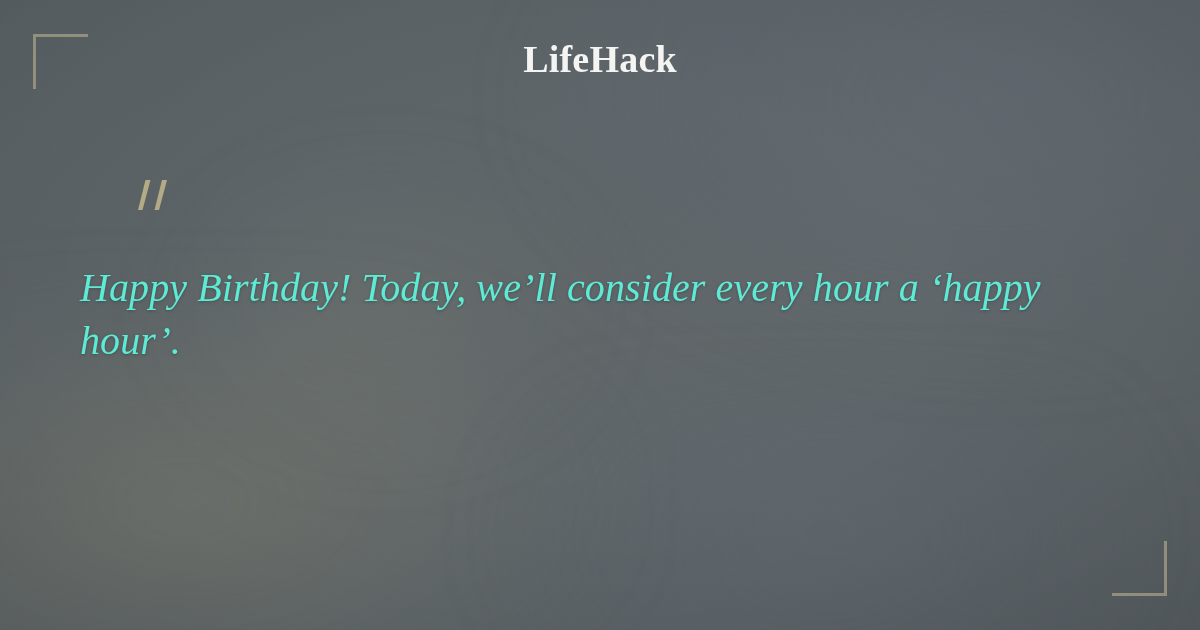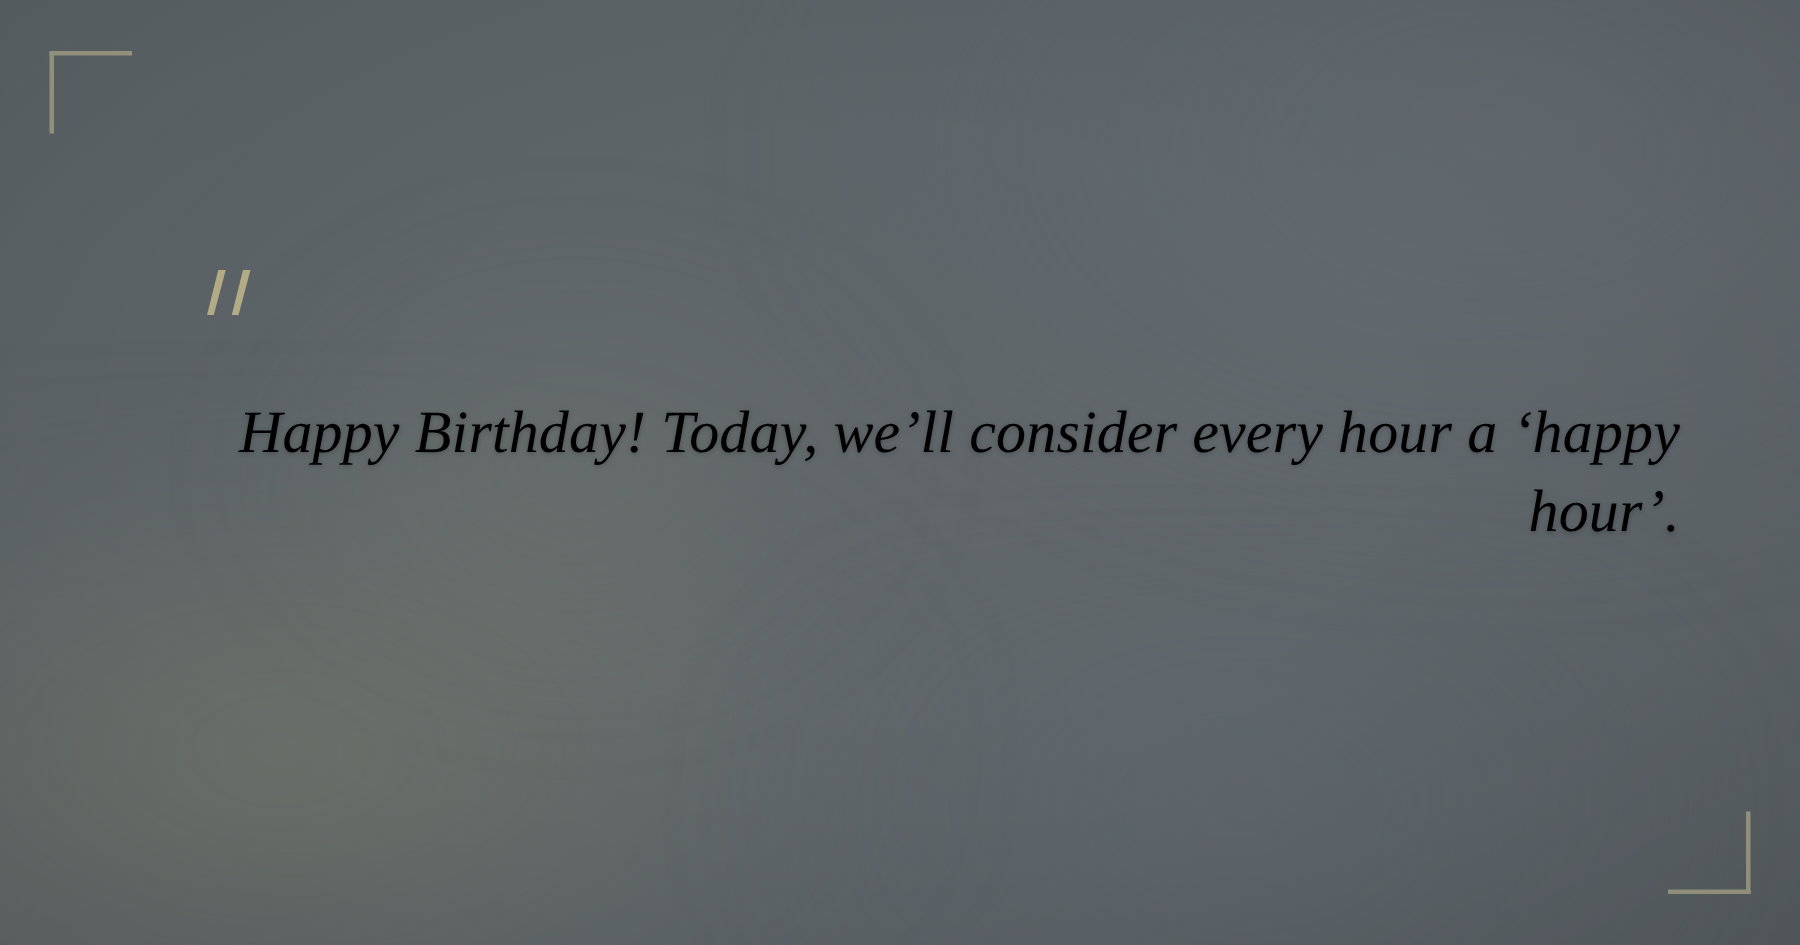--- a/index.html
+++ b/index.html
@@ -134,44 +134,45 @@
 
   
   .quote-block {
     position: absolute;
     left: 80px;
     right: 80px;
     top: 262px;
   }
   .quote-text {
     margin: 0;
-    color: #000000;
+    color: #5eead4;
     font-style: italic;
     font-size: 40px;
     line-height: 1.32;
-    text-align: right;
+    text-align: left;
     letter-spacing: 0.1px;
     text-shadow: 0 1px 3px rgba(30,36,40,0.35);
   }
 </style>
 </head>
 <body>
 
 <div class="card">
 
   <div class="bg-base"></div>
   <div class="bg-glow-warm"></div>
   <div class="bg-glow-warm2"></div>
   <div class="bg-glow-cool"></div>
   <div class="bg-glow-cool2"></div>
   <div class="bg-vignette"></div>
 
   <div class="corner tl"></div>
   <div class="corner br"></div>
 
+  <div class="logo">LifeHack</div>
 
   <div class="quote-mark">
     <svg width="46" height="48" viewBox="0 0 46 48" aria-hidden="true">
       <path d="M15.5 2 L20.5 2 L12.5 32 L8.0 32 Z" fill="#b3ab86"></path>
       <path d="M32.0 2 L37.0 2 L29.0 32 L24.5 32 Z" fill="#b3ab86"></path>
     </svg>
   </div>
 
   <div class="quote-block">
     <p class="quote-text">Happy Birthday! Today, we’ll consider every hour a ‘happy hour’.</p>

